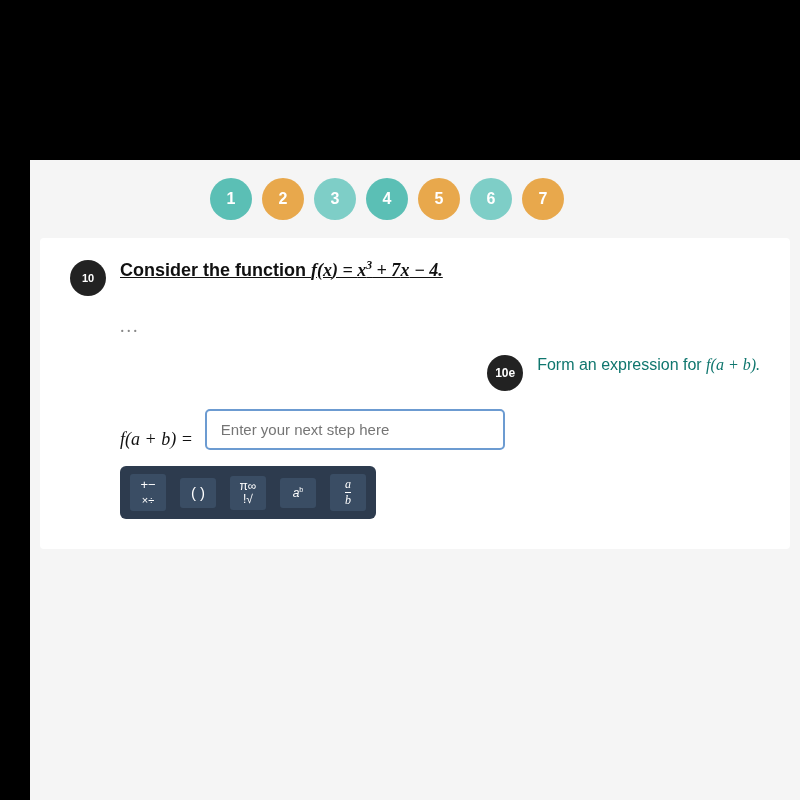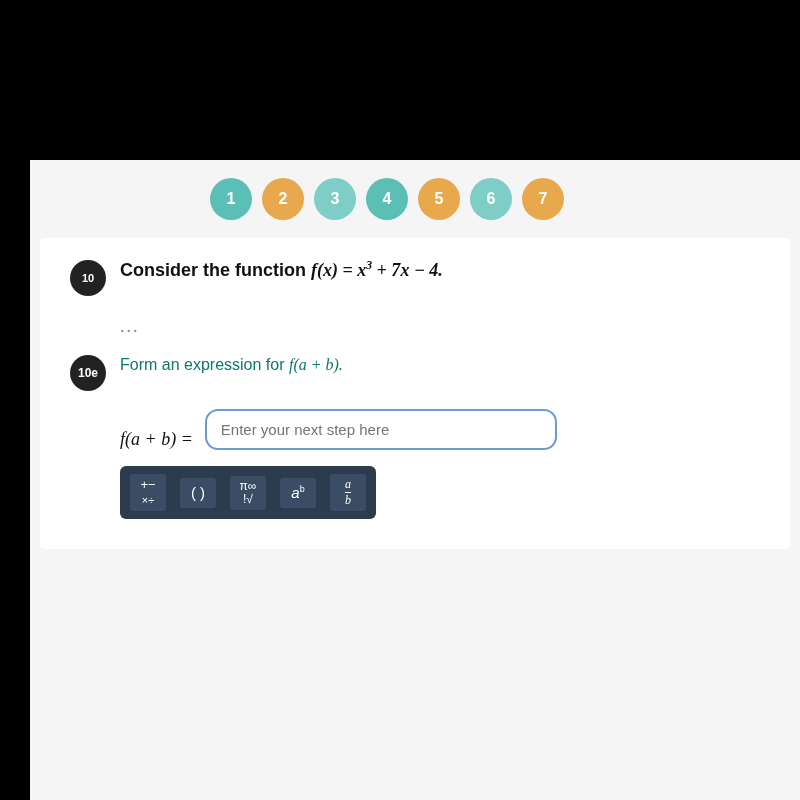--- a/index.html
+++ b/index.html
@@ -83,20 +83,21 @@
       margin-right: 14px;
       margin-top: 2px;
     }
 
     .question-text {
       font-size: 18px;
       font-weight: bold;
       font-family: Arial, sans-serif;
       color: #111;
       line-height: 1.4;
+      text-decoration: underline;
     }
 
     .math-inline {
       font-family: Georgia, serif;
       font-style: italic;
     }
 
     sup { font-size: 0.65em; vertical-align: super; }
 
     .ellipsis {
@@ -106,20 +107,21 @@
       margin-top: 4px;
       margin-left: 50px;
       margin-bottom: 16px;
     }
 
     
     .sub-question-row {
       display: flex;
       align-items: flex-start;
       margin-bottom: 18px;
+      justify-content: flex-end;
     }
 
     .sub-badge {
       background: #222;
       color: #fff;
       border-radius: 50%;
       width: 36px;
       height: 36px;
       display: flex;
       align-items: center;
@@ -151,26 +153,26 @@
       font-size: 18px;
       font-family: Georgia, serif;
       font-style: italic;
       color: #111;
       margin-right: 12px;
       white-space: nowrap;
     }
 
     .expr-input {
       border: 2px solid #6c9bd1;
-      border-radius: 13px;
+      border-radius: 5px;
       padding: 10px 14px;
       font-size: 15px;
       font-family: Arial, sans-serif;
       color: #aaa;
-      width: 352px;
+      width: 300px;
       outline: none;
       background: #fff;
     }
 
     
     .math-toolbar {
       display: flex;
       align-items: center;
       margin-left: 50px;
       background: #2d3b4e;
@@ -250,21 +252,21 @@
       <div class="toolbar-btn">
         <span style="font-size:13px; line-height:1.1; text-align:center;">+−<br><span style="font-size:11px;">×÷</span></span>
       </div>
       <div class="toolbar-btn">
         <span>( )</span>
       </div>
       <div class="toolbar-btn">
         <span style="font-size:12px; line-height:1.1; text-align:center;">π∞<br>!√</span>
       </div>
       <div class="toolbar-btn">
-        <span style="font-size:15px;"><em>a</em><sup style="font-size:0.6em;">b</sup></span>
+        <span style="font-size:12px;"><em>a</em><sup style="font-size:0.6em;">b</sup></span>
       </div>
       <div class="toolbar-btn">
         <span>
           <div class="frac-display">
             <div class="frac-top" style="font-family:Georgia; font-style:italic; font-size:12px;">a</div>
             <div class="frac-bot" style="font-family:Georgia; font-style:italic; font-size:12px;">b</div>
           </div>
         </span>
       </div>
     </div>

